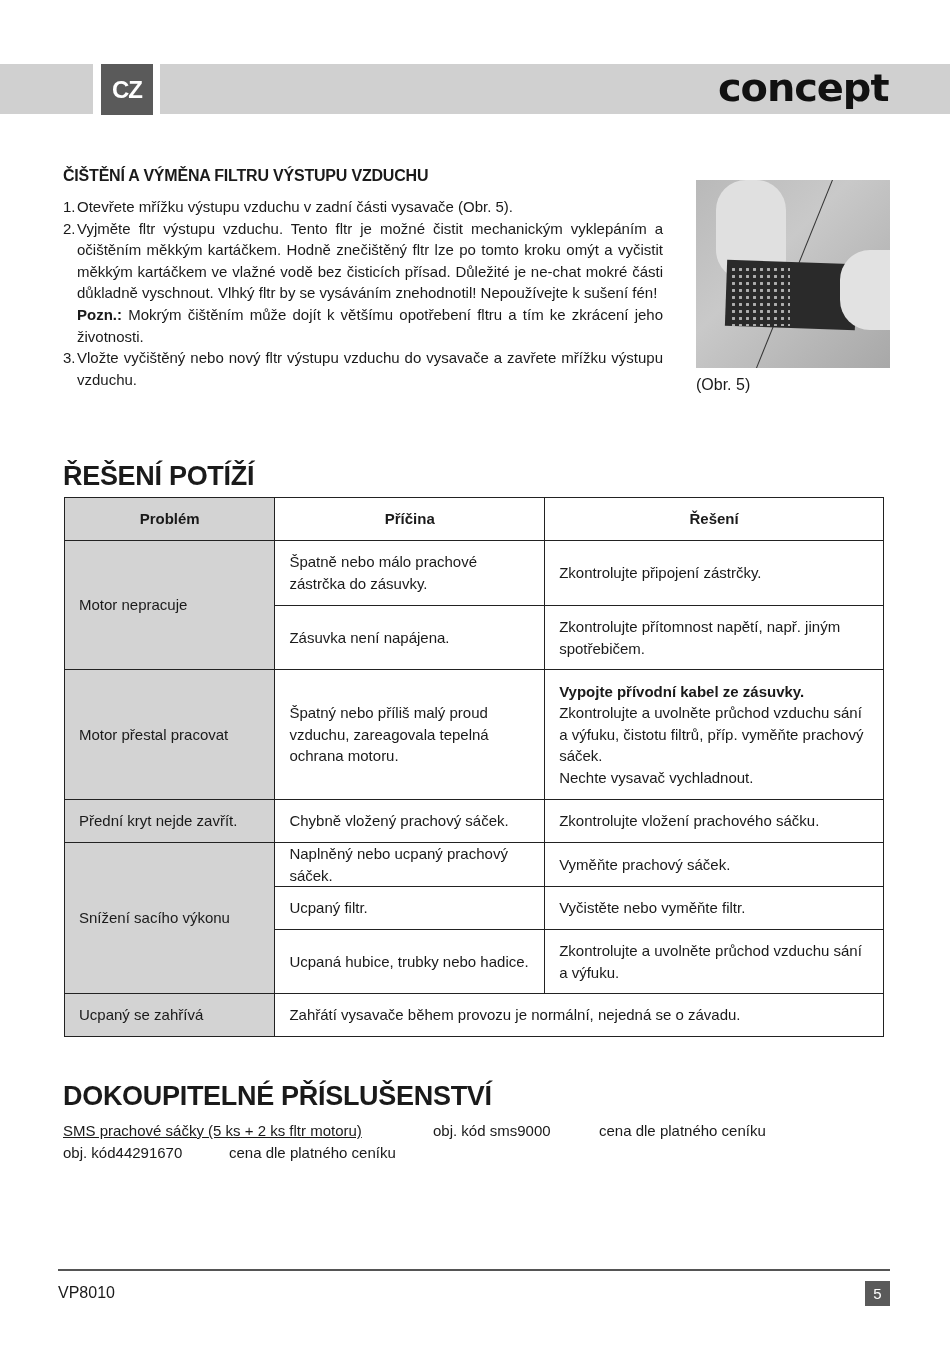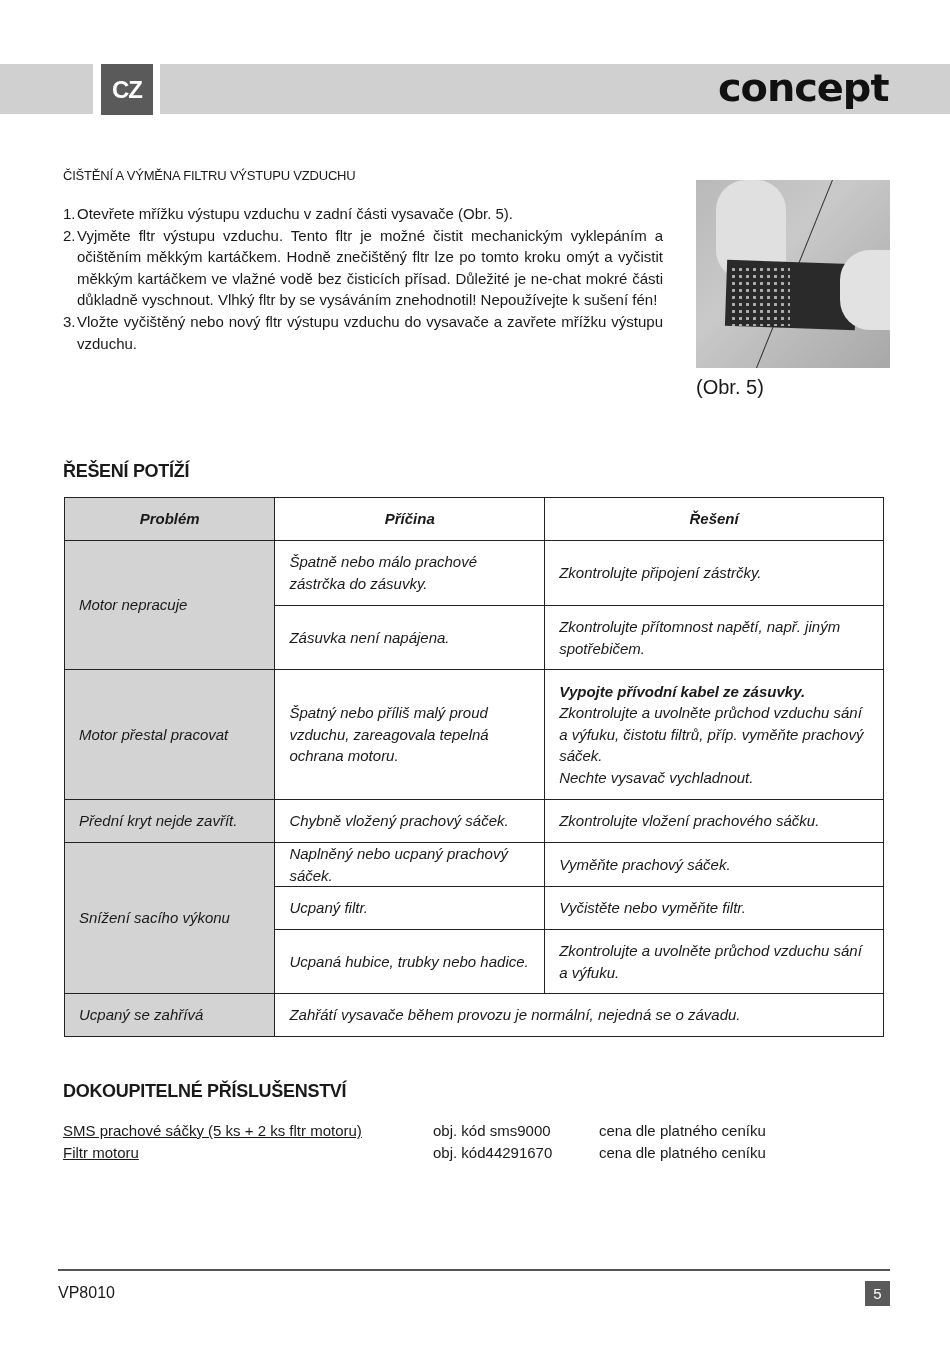--- a/index.html
+++ b/index.html
@@ -9,41 +9,41 @@
   
   .hdr-left { position: absolute; left: 0; top: 64px; width: 93px; height: 50px; background: #d0d0d0; }
   .hdr-cz { position: absolute; left: 101px; top: 64px; width: 52px; height: 51px; background: #5a5a5a; color: #fff;
             font-weight: bold; font-size: 24px; display: flex; align-items: center; justify-content: center; letter-spacing: -1px; }
   .hdr-right { position: absolute; left: 160px; top: 64px; width: 790px; height: 50px; background: #d0d0d0; }
   .logo { position: absolute; right: 66px; top: 68px; font-size: 38px; font-weight: bold; color: #111; letter-spacing: -1px;
           font-family: "DejaVu Sans", sans-serif; line-height: 40px; transform: scaleX(1.05); }
 
   
   .s1 { position: absolute; left: 63px; top: 166px; width: 600px; font-size: 15px; line-height: 21.6px; }
-  .s1 h3 { font-size: 13px; font-weight: normal; line-height: 20px; margin-bottom: 17px; letter-spacing: -0.2px; }
+  .s1 h3 { font-size: 16px; font-weight: bold; line-height: 20px; margin-bottom: 10px; letter-spacing: -0.2px; }
   .s1 .item { display: flex; text-align: justify; }
   .s1 .num { width: 14px; flex: none; }
   .s1 .body { flex: 1; text-align: justify; }
   .s1 .sub { padding-left: 14px; text-align: justify; }
   .s1 b { font-weight: bold; }
 
   
   .photo { position: absolute; left: 696px; top: 180px; width: 194px; height: 188px; background: linear-gradient(135deg, #b9b9b9 0%, #c9c9c9 40%, #a8a8a8 100%); overflow: hidden; }
   .photo .hand1 { position: absolute; left: 20px; top: 0; width: 70px; height: 100px; background: #e0e0e0; border-radius: 30px 30px 20px 30px; }
   .photo .hand2 { position: absolute; right: 0; top: 70px; width: 50px; height: 80px; background: #e2e2e2; border-radius: 30px 0 0 30px; }
   .photo .filter { position: absolute; left: 30px; top: 82px; width: 130px; height: 66px; background: #2a2a2a; transform: rotate(2deg); }
   .photo .grid { position: absolute; left: 34px; top: 86px; width: 60px; height: 60px;
                  background-image: radial-gradient(#cfcfcf 1.4px, transparent 1.6px); background-size: 7px 7px; opacity: 0.8; }
   .photo .crack { position: absolute; left: 140px; top: -10px; width: 1px; height: 220px; background: #333; transform: rotate(22deg); transform-origin: top; }
-  .caption { position: absolute; left: 696px; top: 376px; font-size: 20px; }
+  .caption { position: absolute; left: 696px; top: 376px; font-size: 16px; }
 
   
-  .h2 { position: absolute; left: 63px; font-size: 18px; font-weight: bold; letter-spacing: -0.3px; }
+  .h2 { position: absolute; left: 63px; font-size: 27px; font-weight: bold; letter-spacing: -0.3px; }
   table.trouble { position: absolute; left: 64px; top: 497px; width: 820px; border-collapse: collapse; font-size: 15px; line-height: 21.6px; }
-  table.trouble td, table.trouble th { border: 1px solid #222; padding: 0 14px; vertical-align: middle; font-style: italic; }
+  table.trouble td, table.trouble th { border: 1px solid #222; padding: 0 14px; vertical-align: middle; }
   table.trouble th { font-weight: bold; text-align: center; height: 43px; }
   table.trouble th.c1, table.trouble td.c1 { background: #d3d3d3; width: 195px; }
   table.trouble .c2 { width: 250px; }
   table.trouble .c3 { width: 314px; }
   .bold { font-weight: bold; }
 
   
   .acc { position: absolute; left: 63px; top: 1120px; font-size: 15px; line-height: 22px; width: 760px; }
   .acc .row { display: flex; }
   .acc .a { width: 370px; text-decoration: underline; }
@@ -65,20 +65,23 @@
 
 <div class="s1">
   <h3>ČIŠTĚNÍ A VÝMĚNA FILTRU VÝSTUPU VZDUCHU</h3>
   <div class="item">
     <span class="num">1.</span>
     <span class="body">Otevřete mřížku výstupu vzduchu v zadní části vysavače (Obr. 5).</span>
   </div>
   <div class="item">
     <span class="num">2.</span>
     <span class="body">Vyjměte fltr výstupu vzduchu. Tento fltr je možné čistit mechanickým vyklepáním a očištěním měkkým kartáčkem. Hodně znečištěný  fltr lze po tomto kroku omýt a vyčistit měkkým kartáčkem ve vlažné vodě bez čisticích přísad. Důležité je ne-chat mokré části důkladně vyschnout. Vlhký fltr by se vysáváním znehodnotil! Nepoužívejte k sušení fén!</span>
+  </div>
+  <div class="sub">
+    <b>Pozn.:</b><span> Mokrým čištěním může dojít k většímu opotřebení fltru a tím ke zkrácení jeho životnosti.</span>
   </div>
   <div class="item">
     <span class="num">3.</span>
     <span class="body">Vložte vyčištěný nebo nový fltr výstupu vzduchu do vysavače a zavřete mřížku výstupu vzduchu.</span>
   </div>
 </div>
 
 <div class="photo">
   <div class="crack"></div>
   <div class="hand1"></div>
@@ -140,21 +143,20 @@
   </table>
 
 <div class="h2" style="top:1081px">DOKOUPITELNÉ PŘÍSLUŠENSTVÍ</div>
 <div class="acc">
   <div class="row">
     <span class="a">SMS prachové sáčky (5 ks + 2 ks fltr motoru)</span>
     <span class="b">obj. kód sms9000</span>
     <span>cena dle platného ceníku</span>
   </div>
   <div class="row">
-    <span class="a">Filtr motoru</span>
     <span class="b">obj. kód44291670</span>
     <span>cena dle platného ceníku</span>
   </div>
 </div>
 
 <div class="footline"></div>
 <div class="footmodel">VP8010</div>
 <div class="footpage">5</div>
 
 </body></html>

